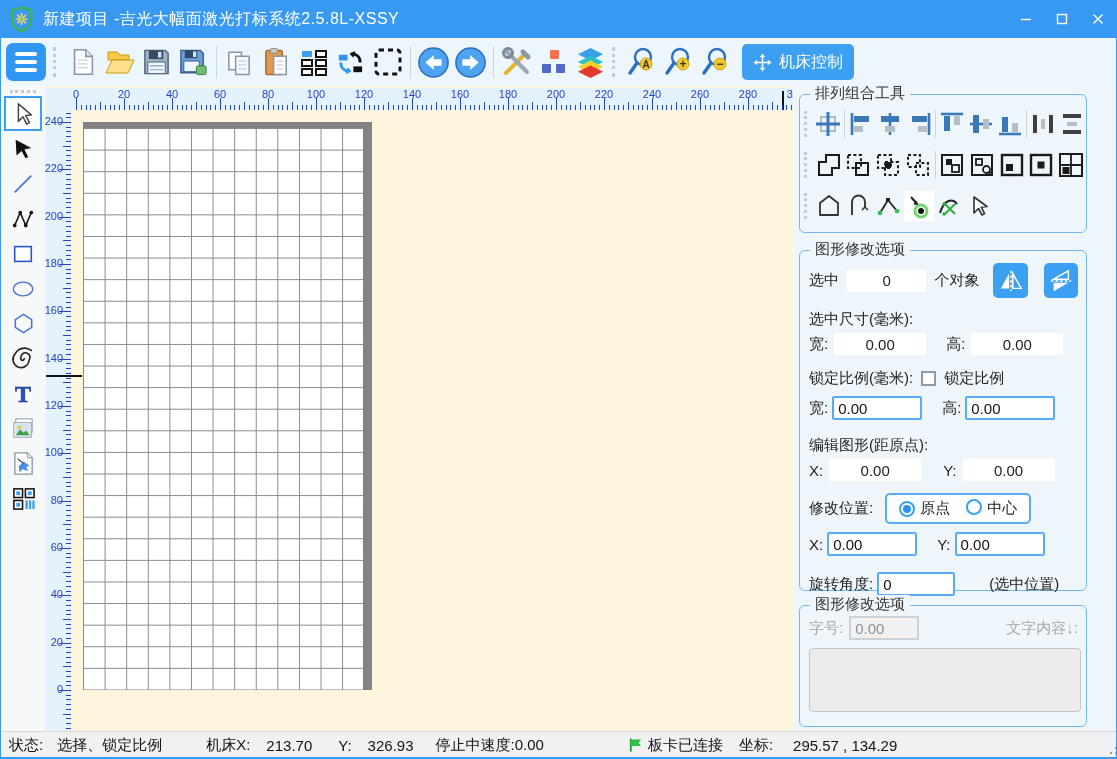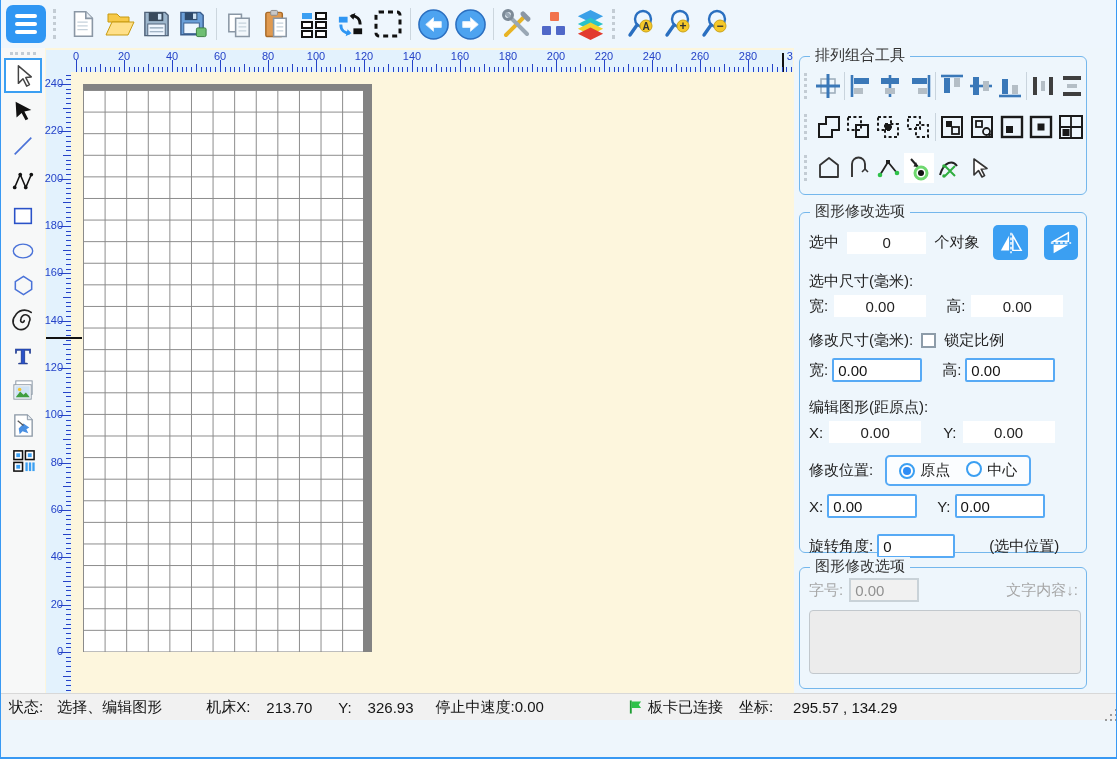--- a/index.html
+++ b/index.html
@@ -81,20 +81,47 @@
   .statusbar{height:26px;background:#f1f1f1;border-top:1px solid #d8d8d8;display:flex;align-items:center;
     font-size:15px;color:#141414;padding:0 8px;position:relative;white-space:nowrap;}
   .grip-dots{position:absolute;right:4px;bottom:4px;width:2px;height:2px;background:#9a9a9a;
     box-shadow:-5px 5px #9a9a9a,0 5px #9a9a9a,5px 5px #9a9a9a,0 0 #9a9a9a,5px 0 #9a9a9a,5px -5px #9a9a9a;}
 </style>
 </head>
 <body>
 
 <div class="window">
 
+  <div class="titlebar">
+    <svg class="logo" viewBox="0 0 28 28">
+      <path d="M14 2l10 3.2v8.6c0 6.8-4.9 10.9-10 12.8C8.9 24.7 4 20.6 4 13.8V5.2z" fill="none" stroke="#3db34a" stroke-width="2.4"></path>
+      <g stroke="#ffd24a" stroke-width="1.8" stroke-linecap="round">
+        <path d="M14 8.5v3M14 16.5v3M8.5 14h3M16.5 14h3M10.2 10.2l2 2M15.8 15.8l2 2M17.8 10.2l-2 2M12.2 15.8l-2 2"></path>
+      </g>
+      <circle cx="14" cy="14" r="1.6" fill="#8fd14a"></circle>
+    </svg>
+    <span class="title-text">新建项目  -吉光大幅面激光打标系统2.5.8L-XSSY</span>
+    <div class="win-btns">
+      <div class="win-btn">
+          <svg width="12" height="12" viewBox="0 0 12 12">
+            <path d="M1 6.5h10" stroke="#fff" stroke-width="1.4"></path>
+          </svg>
+        </div>
+      <div class="win-btn">
+          <svg width="12" height="12" viewBox="0 0 12 12">
+            <rect x="1.5" y="1.5" width="9" height="9" fill="none" stroke="#fff" stroke-width="1.4"></rect>
+          </svg>
+        </div>
+      <div class="win-btn">
+          <svg width="12" height="12" viewBox="0 0 12 12">
+            <path d="M1.5 1.5l9 9M10.5 1.5l-9 9" stroke="#fff" stroke-width="1.4"></path>
+          </svg>
+        </div>
+    </div>
+  </div>
 
   <div class="toolbar">
     <div class="menu-btn">
         <i></i>
         <i></i>
         <i></i>
       </div>
     <div class="tgrip"></div>
 
     <div class="tbtn">
@@ -233,20 +260,27 @@
       </div>
     <div class="tbtn">
         <svg width="32" height="32" viewBox="0 0 32 32">
           <circle cx="17" cy="11" r="8" fill="#eef7ff" stroke="#2a6fc0" stroke-width="2.4"></circle>
           <path d="M11 17L4 27" stroke="#2a6fc0" stroke-width="3.4" stroke-linecap="round"></path>
           <circle cx="20" cy="18" r="6" fill="#f5c829" stroke="#caa31a"></circle>
           <text x="20" y="21.5" font-size="12" font-weight="bold" text-anchor="middle" fill="#333">−</text>
         </svg>
       </div>
 
+    <div class="machine-btn">
+      <svg width="19" height="19" viewBox="0 0 32 32">
+          <path d="M16 6v20M6 16h20" stroke="#fff" stroke-width="2.6"></path>
+          <path d="M16 1l4.5 6h-9zM16 31l4.5-6h-9zM1 16l6-4.5v9zM31 16l-6-4.5v9z" fill="#fff"></path>
+        </svg>
+      <span>机床控制</span>
+    </div>
 
   </div>
 
   <div class="main">
 
     <div class="tools-col">
       <div class="col-grip"></div>
       <div class="tool sel">
           <svg width="24" height="24" viewBox="0 0 26 26">
             <path d="M8 2L8 21l5-5 4 8 3-1.6-4-7.7 6-.7z" fill="#fff" stroke="#444" stroke-width="1.6" stroke-linejoin="round"></path>
@@ -858,21 +892,21 @@
             <span class="lab">选中尺寸(毫米):</span>
           </div>
         <div class="frow" style="margin-top:4px;gap:6px;">
           <span class="lab">宽:</span>
           <div class="ro" style="width:92px;">0.00</div>
           <span class="lab" style="margin-left:14px;">高:</span>
           <div class="ro" style="width:92px;">0.00</div>
         </div>
 
         <div class="frow" style="margin-top:14px;gap:8px;">
-          <span class="lab">修改尺寸(毫米):</span>
+          <span class="lab">锁定比例(毫米):</span>
           <span class="cb"></span>
           <span class="lab">锁定比例</span>
         </div>
         <div class="frow" style="margin-top:8px;gap:4px;">
           <span class="lab">宽:</span>
           <input class="inp" style="width: 78px;" value="0.00">
           <span class="lab" style="margin-left:16px;">高:</span>
           <input class="inp" style="width: 78px;" value="0.00">
         </div>
 
@@ -923,21 +957,21 @@
           <span class="dis-lab">文字内容↓:</span>
         </div>
         <textarea class="txtarea" disabled="" style=""></textarea>
       </div>
 
     </div>
   </div>
 
   <div class="statusbar">
     <span>状态:</span>
-    <span style="margin-left:14px;">选择、编辑图形</span>
+    <span style="margin-left:14px;">选择、锁定比例</span>
     <span style="margin-left:44px;">机床X:</span>
     <span style="margin-left:16px;">213.70</span>
     <span style="margin-left:26px;">Y:</span>
     <span style="margin-left:16px;">326.93</span>
     <span style="margin-left:22px;">停止中速度:0.00</span>
     <svg style="margin-left:84px;" width="15" height="16" viewBox="0 0 16 16">
         <path d="M3 1v14" stroke="#1f9e34" stroke-width="2"></path>
         <path d="M4 2h10l-2.6 3.5L14 9H4z" fill="#2fc24a"></path>
       </svg>
     <span style="margin-left:5px;">板卡已连接</span>

